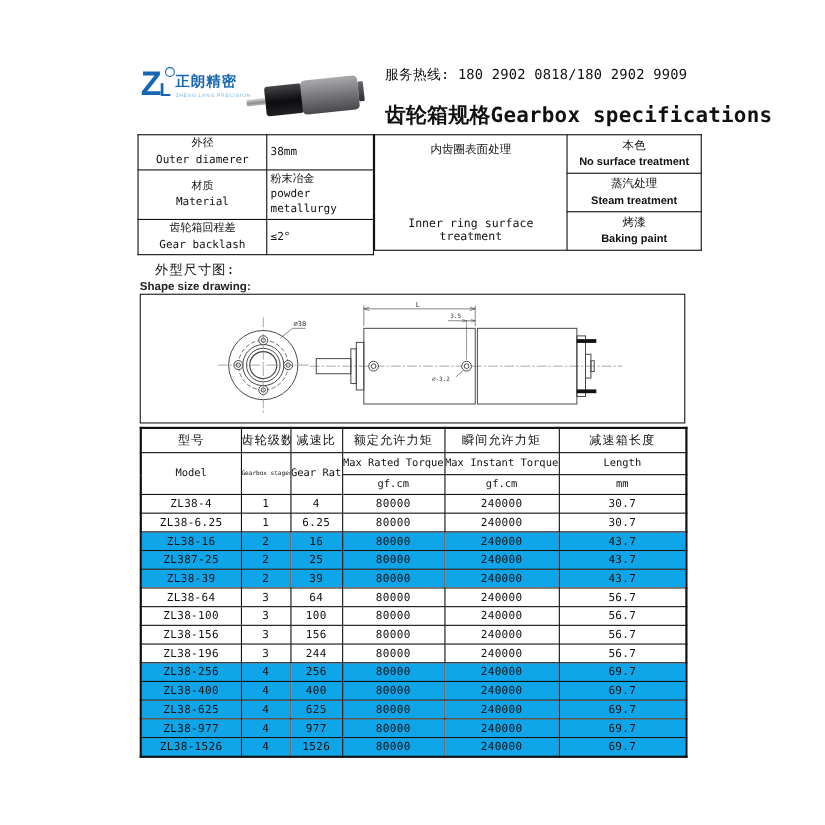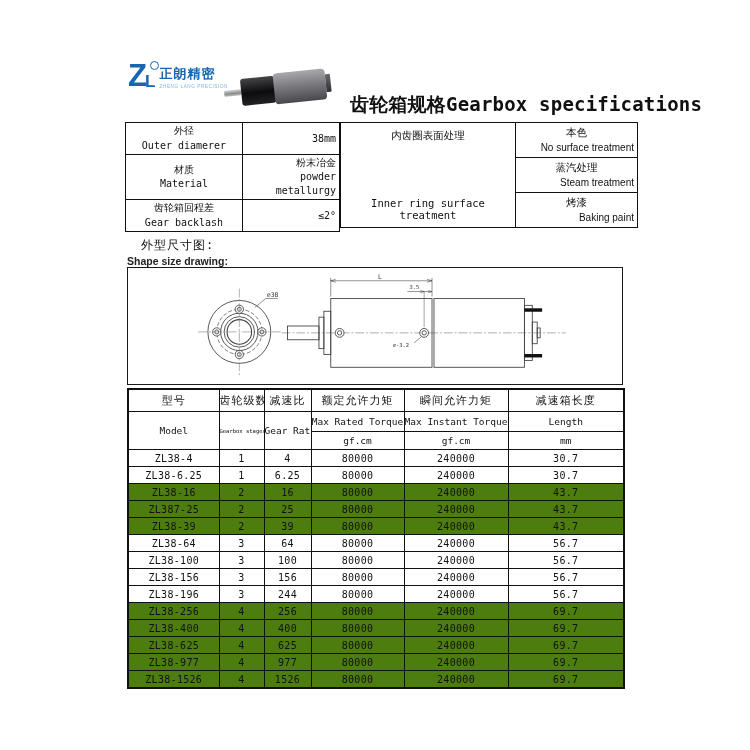--- a/index.html
+++ b/index.html
@@ -24,43 +24,43 @@
   .p-cap{width:5px;height:18px;background:linear-gradient(180deg,#6a6a6e,#2e2e32);border-radius:1px;}
 
   .hotline{position:absolute;left:350px;top:60px;width:280px;font-size:12.5px;letter-spacing:.2px;white-space:nowrap;}
   .doc-title{position:absolute;left:350px;top:92px;width:285px;font-size:19px;font-weight:bold;letter-spacing:.2px;white-space:nowrap;}
 
   
   table{border-collapse:collapse;}
   .spec td{border:1.6px solid #111;padding:1px 3px;vertical-align:middle;}
   .spec-left{position:absolute;left:125px;top:122px;width:200px;height:106px;table-layout:fixed;}
   .spec-left .lab{width:110px;font-size:10px;line-height:1.45;text-align:center;}
-  .spec-left .val{width:90px;text-align:right;font-size:10px;line-height:1.4;}
+  .spec-left .val{width:90px;text-align:left;font-size:10px;line-height:1.4;}
   .spec-right{position:absolute;left:340px;top:122px;width:285px;height:106px;table-layout:fixed;}
   .spec-right .lab{width:168px;text-align:center;font-size:10.5px;}
   .spec-right .lab .inner{display:flex;flex-direction:column;justify-content:space-between;height:92px;align-items:center;}
   .spec-right .val{width:115px;text-align:center;font-size:10.5px;line-height:1.5;}
-  .spec-right .val .en{font-family:"Liberation Sans",sans-serif;font-weight:normal;font-size:10px;text-align:right;}
+  .spec-right .val .en{font-family:"Liberation Sans",sans-serif;font-weight:bold;font-size:10px;}
 
   
   .sec-label-cn{position:absolute;left:141px;top:237px;font-size:12px;letter-spacing:1px;}
   .sec-label-en{position:absolute;left:127px;top:255px;font-family:"Liberation Sans",sans-serif;font-weight:bold;font-size:10.5px;color:#222;}
   .draw-box{position:absolute;left:127px;top:267px;width:496px;height:118px;border:1.6px solid #1a1a1a;box-sizing:border-box;}
   .draw-box svg{display:block;width:100%;height:100%;}
 
   
   .main-table{position:absolute;left:127px;top:388px;width:496px;border:2px solid #111;table-layout:fixed;padding-left:15px;}
   .main-table th,.main-table td{border:1px solid #111;text-align:center;padding:0;overflow:hidden;white-space:nowrap;}
   .main-table thead th{font-weight:normal;}
   .h-cn{height:21px;font-size:11px;letter-spacing:1px;}
   .h-en{height:19px;font-size:9.5px;}
   .h-en-tiny{font-size:5.5px;}
   .h-unit{height:17px;font-size:9.5px;}
   .main-table tbody td{height:16px;font-size:10px;letter-spacing:.3px;}
-  .main-table tbody tr.hl td{background:#4d7c0f;}
+  .main-table tbody tr.hl td{background:#0ea5e9;}
 </style>
 </head>
 <body>
 
 <div class="page">
 
   <div class="logo">
     <div class="logo-mark">
       <span class="logo-z">Z</span>
       <span class="logo-l">L</span>
@@ -74,20 +74,21 @@
 
   <div class="photo">
     <div class="photo-inner">
       <div class="p-shaft"></div>
       <div class="p-gear"></div>
       <div class="p-motor"></div>
       <div class="p-cap"></div>
     </div>
   </div>
 
+  <div class="hotline">服务热线: 180 2902 0818/180 2902 9909</div>
   <div class="doc-title">齿轮箱规格Gearbox specifications</div>
 
   <table class="spec spec-left">
     <tbody>
         <tr>
       <td class="lab">
         <div>外径</div>
         <div>Outer diamerer</div>
       </td>
       <td class="val">

